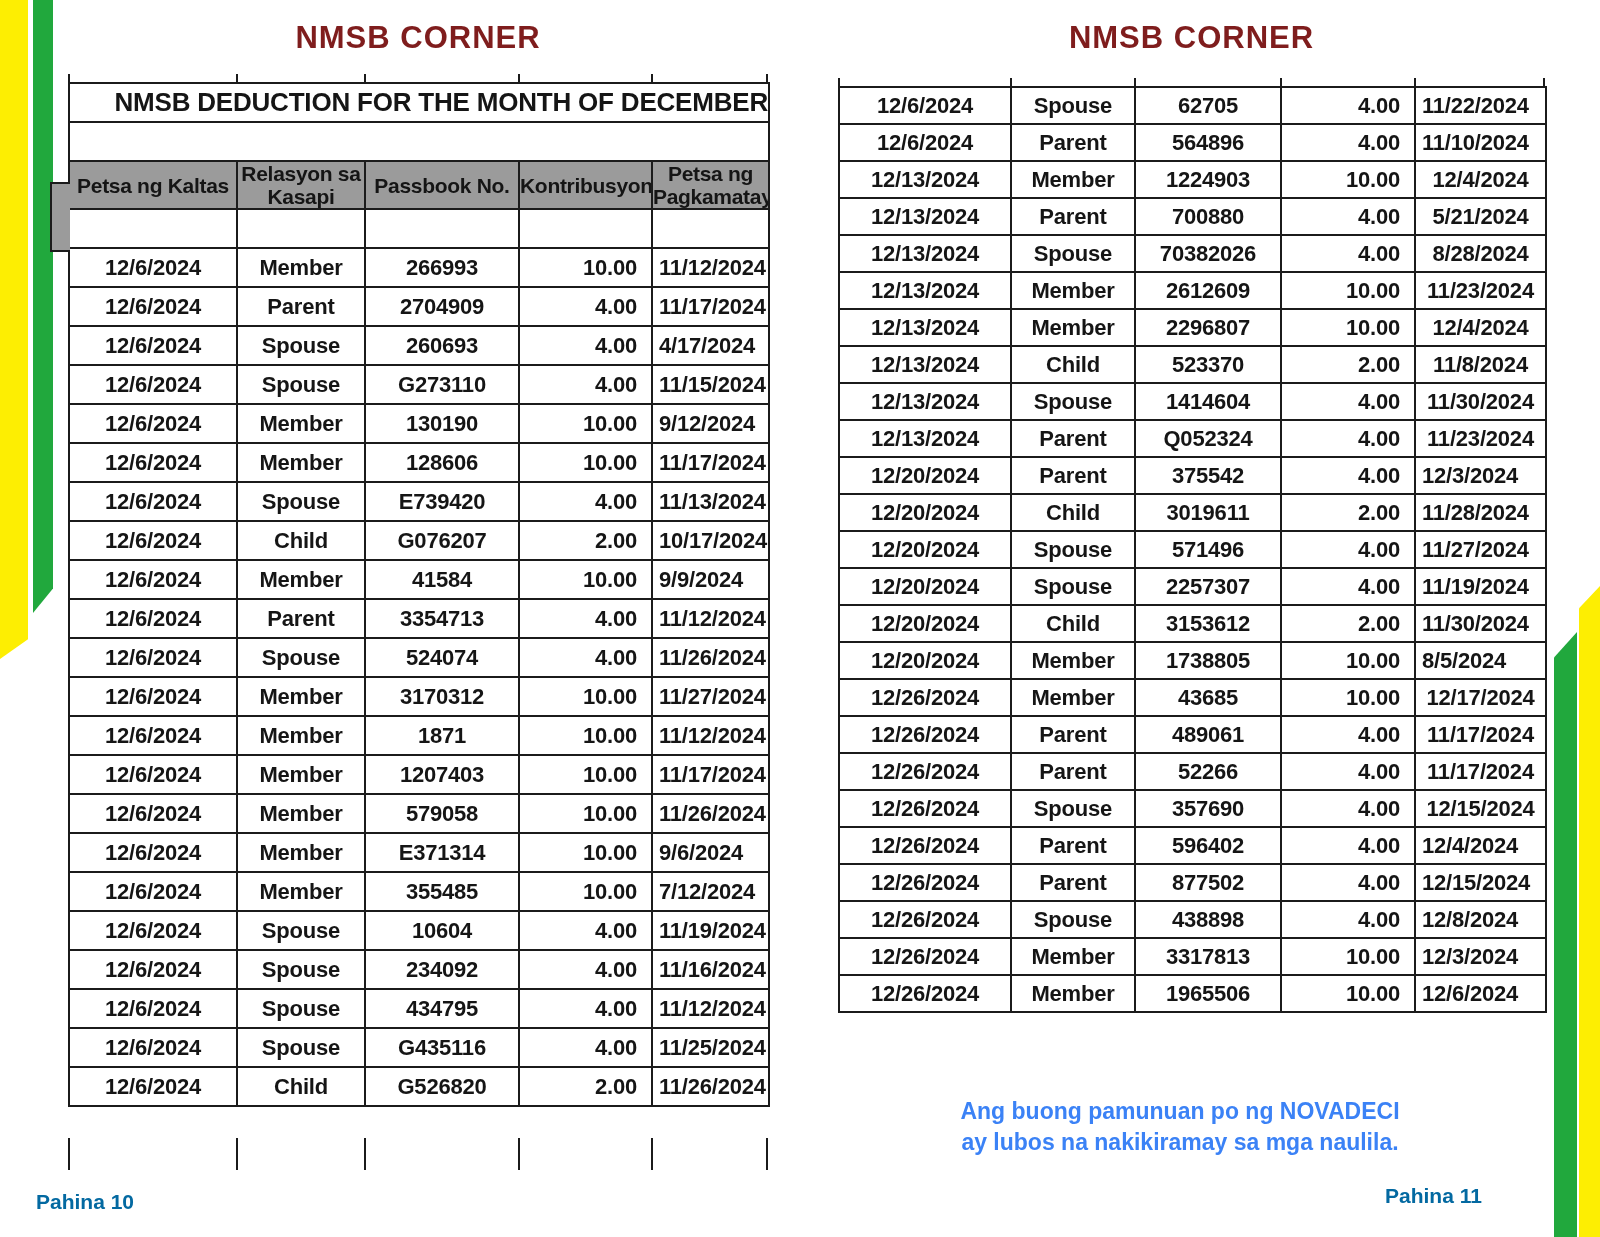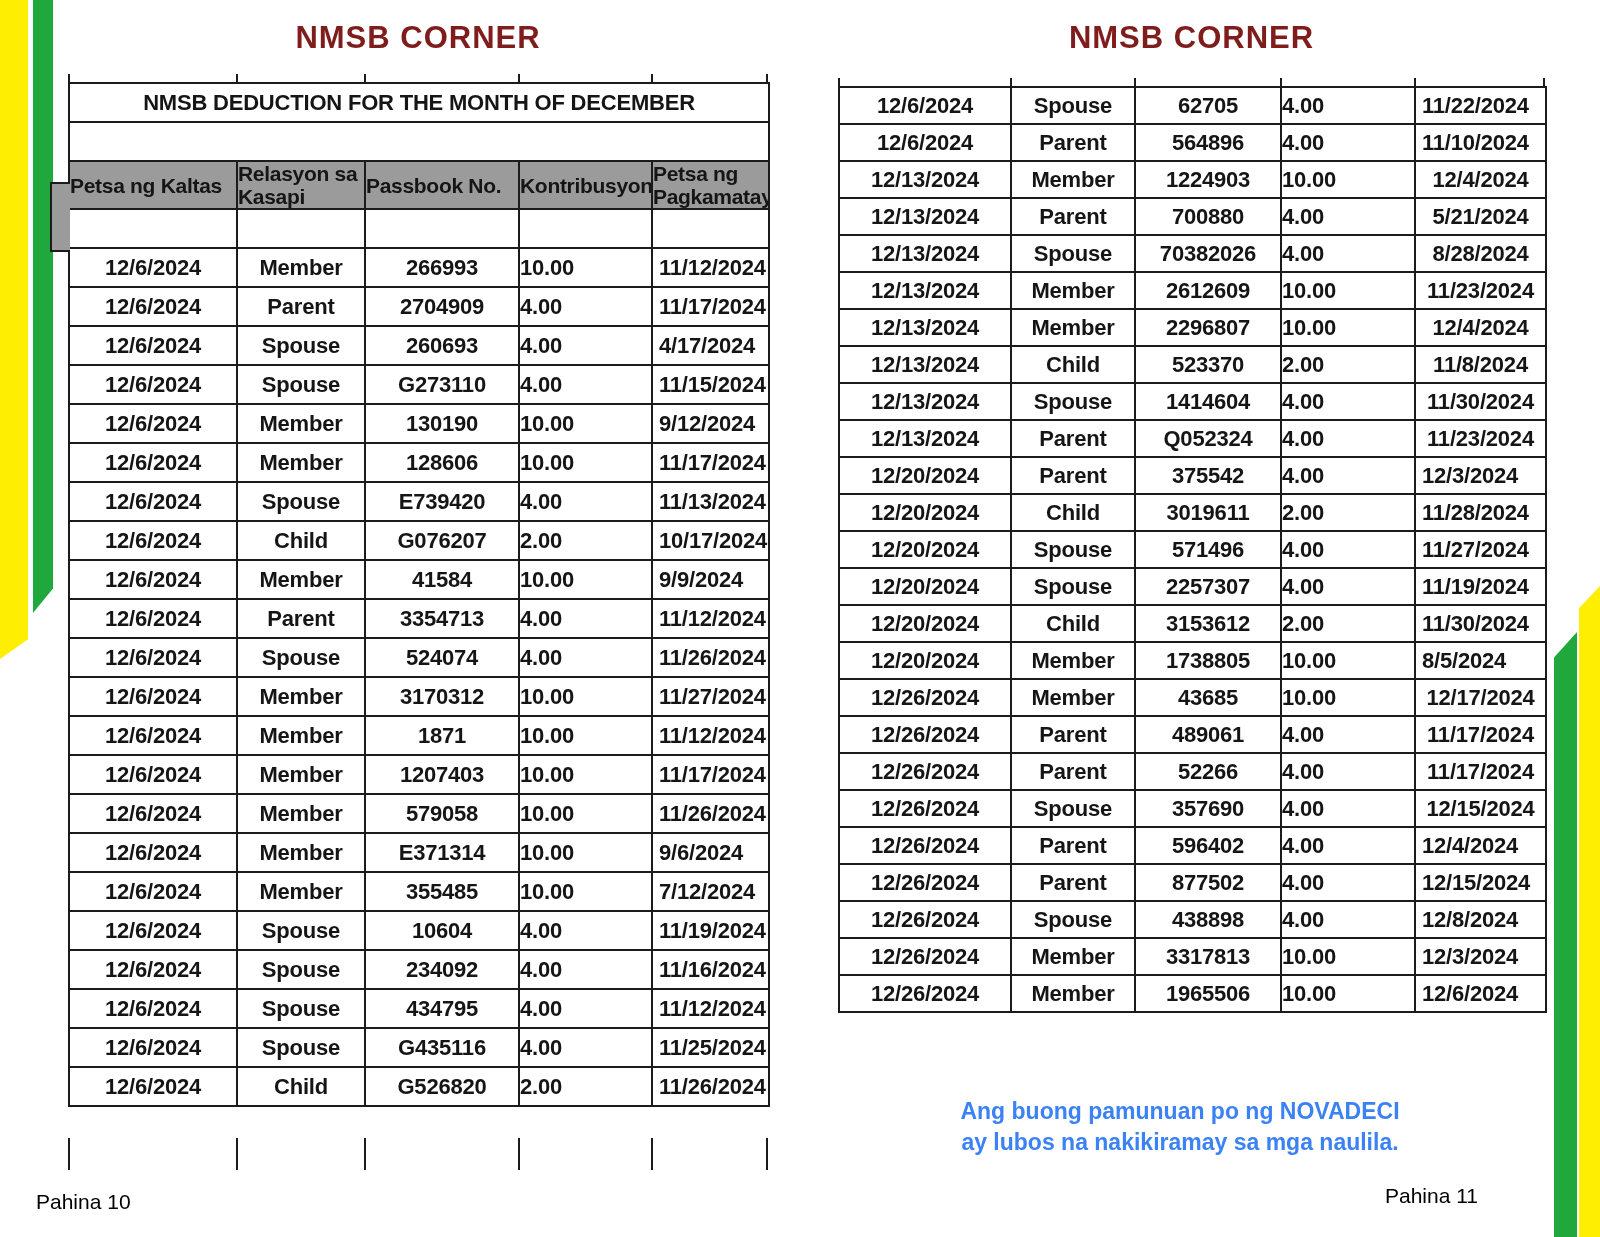--- a/index.html
+++ b/index.html
@@ -21,44 +21,44 @@
       letter-spacing:1px;text-align:center;}
   .page-title.left{left:68px;width:700px;}
   .page-title.right{left:838px;width:707px;}
 
   table.tbl{position:absolute;border-collapse:collapse;table-layout:fixed;background:#fff;}
   .tbl td{border:2px solid #1b1b1b;font-weight:bold;font-size:22px;color:#151515;
       padding:0;letter-spacing:-0.2px;white-space:nowrap;overflow:hidden;}
   .tbl-left{left:68px;top:82px;width:700px;}
   .tbl-right{left:838px;top:86px;width:707px;}
 
-  .row-title td{font-size:22px;text-align:center;height:44px;}
+  .row-title td{font-size:26px;text-align:right;height:44px;}
   .row-spacer td{height:52px;}
-  .row-gray td{background:#9b9b9b;font-size:21px;line-height:23px;text-align:left;
+  .row-gray td{background:#9b9b9b;font-size:21px;line-height:23px;text-align:center;
       height:64px;white-space:normal;letter-spacing:-0.3px;margin-top:12px;}
   .row-empty td{height:44px;}
 
   .tbl-left tbody td{height:37px;}
   .tbl-right tbody td{height:35px;}
 
   td.c1,td.c2,td.c3{text-align:center;}
-  td.c4{text-align:left;padding-right:14px;}
+  td.c4{text-align:right;padding-right:14px;}
   td.c5{text-align:left;padding-left:6px;}
   td.c5.al-center{text-align:center;padding-left:0;}
 
   
   .stub{position:absolute;width:2px;background:#1b1b1b;}
   .gray-sliver{position:absolute;left:50px;top:182px;width:18px;height:66px;background:#9b9b9b;
       border-top:2px solid #1b1b1b;border-bottom:2px solid #1b1b1b;border-left:2px solid #1b1b1b;}
 
   .total-line{position:absolute;left:1040px;width:487px;top:1056px;text-align:right;
       font-size:28px;font-weight:bold;color:#df1b1e;letter-spacing:0.5px;}
   .condolence{position:absolute;left:875px;width:610px;top:1096px;text-align:center;
       font-size:23px;line-height:31px;font-weight:bold;color:#3b82f6;}
-  .pahina{position:absolute;font-size:21px;font-weight:normal;color:#000000;}
+  .pahina{position:absolute;font-size:21px;font-weight:bold;color:#0369a1;}
   .pahina-10{left:36px;top:1190px;}
   .pahina-11{left:1385px;width:120px;top:1184px;text-align:left;}
 </style>
 </head>
 <body>
 
 <div class="canvas">
 
   <div class="stripe stripe-yellow-left"></div>
   <div class="stripe stripe-green-left"></div>

